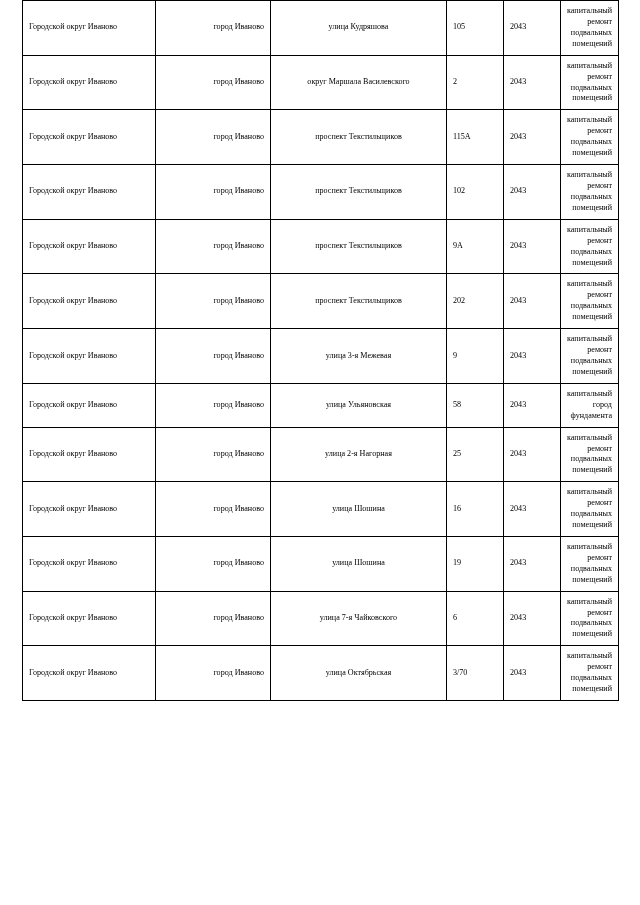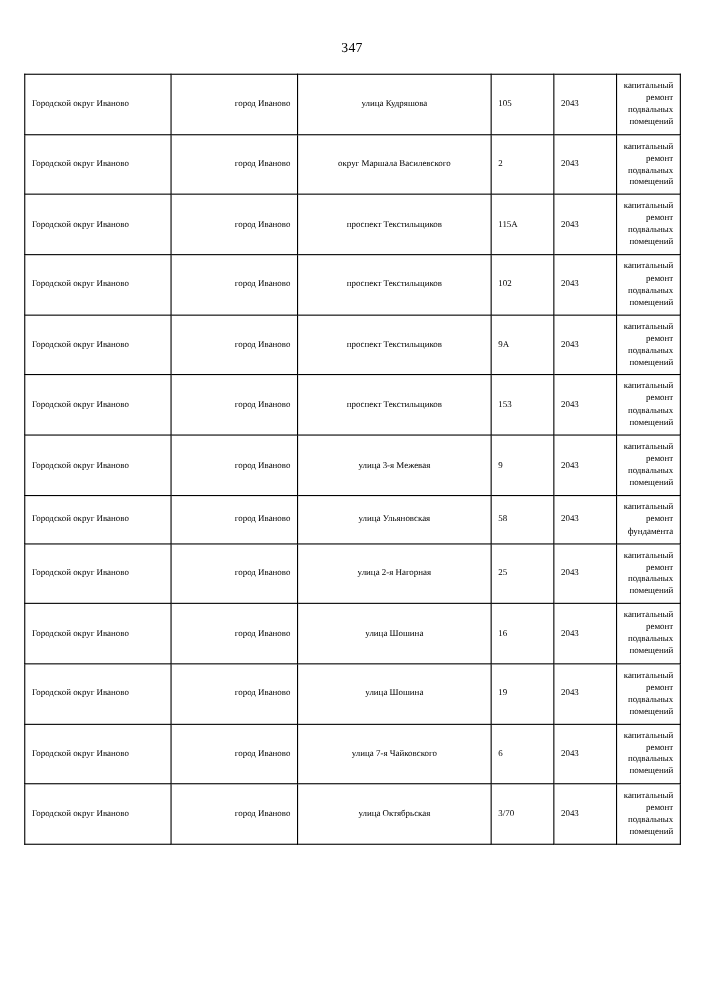--- a/index.html
+++ b/index.html
@@ -58,21 +58,20 @@
   td.col-street       { text-align: center; padding-left: 7px; }
   td.col-house        { text-align: left; }
   td.col-year         { text-align: left; }
   td.col-work         { text-align: right; padding-left: 6px; font-size: 7.6px; line-height: 1.3; }
 </style>
 </head>
 <body>
 
 <div class="page">
 
-  <div class="page-number">347</div>
 
   <div class="table-wrap">
     <table class="doc-table">
       <colgroup>
         <col class="c0">
           <col class="c1">
           <col class="c2">
           <col class="c3">
           <col class="c4">
           <col class="c5">
@@ -115,39 +114,39 @@
             <td class="col-settlement">город Иваново</td>
             <td class="col-street">проспект Текстильщиков</td>
             <td class="col-house">9А</td>
             <td class="col-year">2043</td>
             <td class="col-work">капитальный ремонт подвальных помещений</td>
           </tr>
           <tr>
             <td class="col-municipality">Городской округ Иваново</td>
             <td class="col-settlement">город Иваново</td>
             <td class="col-street">проспект Текстильщиков</td>
-            <td class="col-house">153</td>
+            <td class="col-house">202</td>
             <td class="col-year">2043</td>
             <td class="col-work">капитальный ремонт подвальных помещений</td>
           </tr>
           <tr>
             <td class="col-municipality">Городской округ Иваново</td>
             <td class="col-settlement">город Иваново</td>
             <td class="col-street">улица 3-я Межевая</td>
             <td class="col-house">9</td>
             <td class="col-year">2043</td>
             <td class="col-work">капитальный ремонт подвальных помещений</td>
           </tr>
           <tr>
             <td class="col-municipality">Городской округ Иваново</td>
             <td class="col-settlement">город Иваново</td>
             <td class="col-street">улица Ульяновская</td>
             <td class="col-house">58</td>
             <td class="col-year">2043</td>
-            <td class="col-work">капитальный ремонт фундамента</td>
+            <td class="col-work">капитальный город фундамента</td>
           </tr>
           <tr>
             <td class="col-municipality">Городской округ Иваново</td>
             <td class="col-settlement">город Иваново</td>
             <td class="col-street">улица 2-я Нагорная</td>
             <td class="col-house">25</td>
             <td class="col-year">2043</td>
             <td class="col-work">капитальный ремонт подвальных помещений</td>
           </tr>
           <tr>

